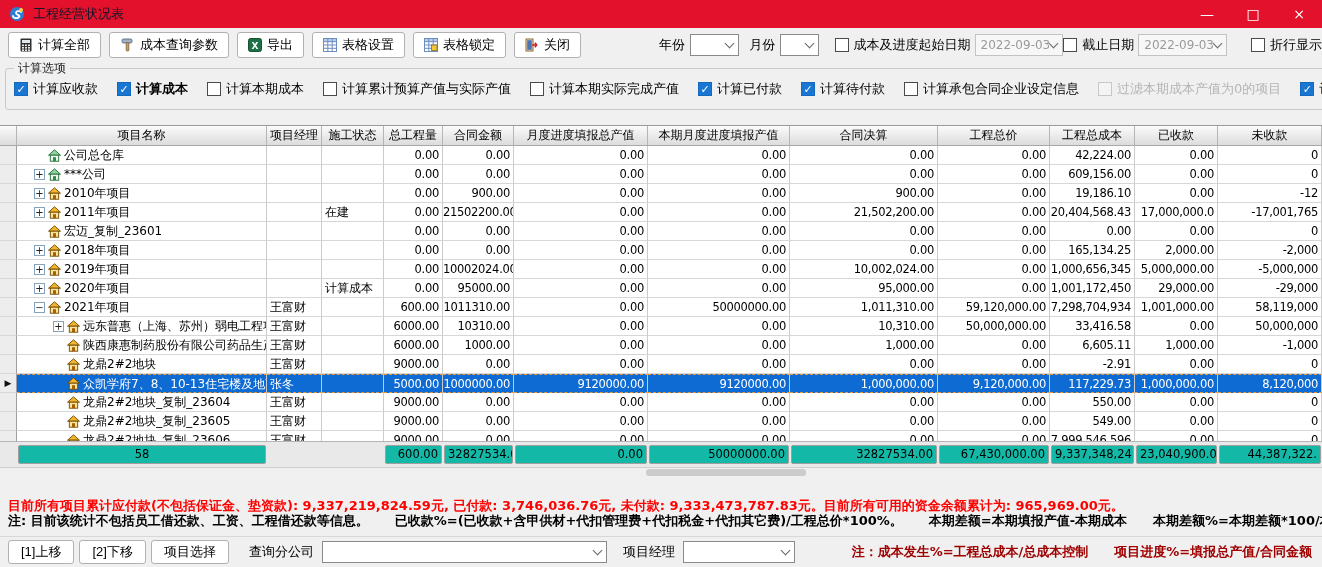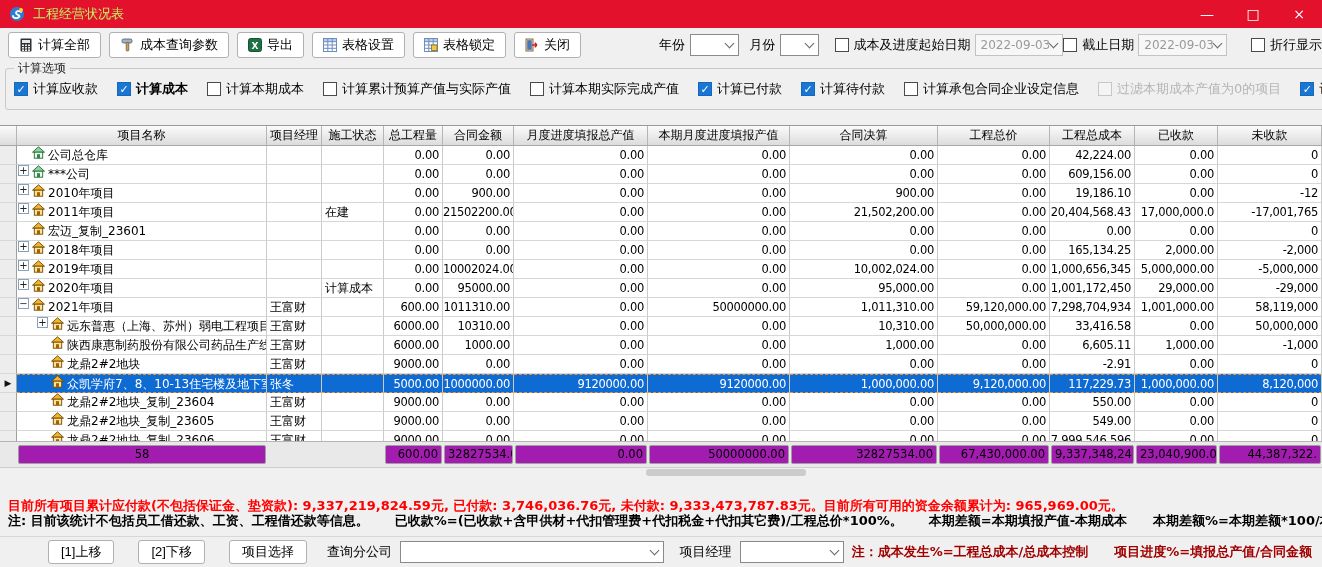--- a/index.html
+++ b/index.html
@@ -1,21 +1,21 @@
 <!DOCTYPE html>
 <html><head>
 <meta charset="utf-8">
 <style>
   html,body{margin:0;padding:0;background:#888;}
   .window{position:relative;width:1322px;height:567px;background:#f0f0f0;overflow:hidden;
           font-family:"DejaVu Sans","Liberation Sans",sans-serif;color:#000;}
   
   .titlebar{position:absolute;top:0;left:0;right:0;height:28px;background:#e3112b;display:flex;align-items:center;}
   .app-icon{margin:0 8px 0 9px;display:inline-flex;}
-  .title{font-size:13px;color:#bef264;}
+  .title{font-size:13px;color:#0f172a;}
   .win-controls{margin-left:auto;display:flex;height:100%;}
   .win-btn{width:46px;height:100%;display:flex;align-items:center;justify-content:center;color:#fff;font-size:14px;cursor:default;}
   
   .toolbar{position:absolute;top:28px;left:0;right:0;height:33px;display:flex;align-items:center;padding-left:8px;}
   .tbtn{display:inline-flex;align-items:center;gap:5px;background:#fff;border:1px solid #b1b1b1;border-radius:3px;
         height:26px;padding:0 10px;font-size:13px;white-space:nowrap;}
   .ticon{display:inline-flex;}
   .lbl{font-size:13px;white-space:nowrap;}
   .combo{position:relative;background:#fff;border:1px solid #8a8a8a;height:22px;display:flex;align-items:center;
          justify-content:space-between;padding:0 5px;font-size:12px;box-sizing:border-box;white-space:nowrap;}
@@ -39,31 +39,31 @@
         border-top:1px solid #9a9a9a;border-bottom:1px solid #9a9a9a;}
   .ghead{display:grid;height:19px;background:linear-gradient(#fbfbfb,#dcdcdc);border-bottom:1px solid #a8a8a8;}
   .hcell{font-size:12px;display:flex;align-items:center;justify-content:center;border-right:1px solid #b5b5b5;
          overflow:hidden;white-space:nowrap;box-sizing:border-box;}
   .gbody{height:295px;overflow:hidden;background:#fff;}
   .trow{display:grid;height:19px;box-sizing:border-box;}
   .cell{border-right:1px solid #cbcbcb;border-bottom:1px solid #d7d7d7;box-sizing:border-box;font-size:11.5px;
         line-height:18px;overflow:hidden;white-space:nowrap;}
   .cell.num{text-align:right;padding-right:3px;letter-spacing:-0.3px;}
   .cell.gut{background:#ededed;border-right:1px solid #9f9f9f;text-align:center;font-size:9px;color:#111;}
-  .cell.name{display:flex;gap:3px;padding-left:1px;font-size:12px;}
+  .cell.name{display:flex;align-items:center;gap:3px;padding-left:17px;font-size:12px;}
   .cell.txt{padding-left:3px;font-size:12px;}
   .trow.selected .cell:not(.gut){background:#0e6bd3;color:#fff;border-top:1px dashed #e8953a;border-bottom:1px dashed #e8953a;}
   .expander{width:11px;height:11px;border:1px solid #86a2bd;background:#fff;color:#222;font-size:10px;line-height:9px;
             text-align:center;flex:none;box-sizing:border-box;}
   .spc{width:11px;flex:none;}
   .ind{flex:none;}
   .houseicon{flex:none;display:inline-flex;}
   .nametext{overflow:hidden;white-space:nowrap;}
   .gsum{display:grid;height:25px;background:#e9e9e9;border-top:1px solid #b5b5b5;align-items:center;}
-  .scell{margin:0 1px;height:19px;background:#a21caf;border:1px solid #9f9f9f;font-size:11.5px;line-height:17px;
+  .scell{margin:0 1px;height:19px;background:#14b8a6;border:1px solid #9f9f9f;font-size:11.5px;line-height:17px;
          text-align:right;padding:0 3px;border-radius:2px;box-sizing:border-box;overflow:hidden;white-space:nowrap;}
   .scell.center{text-align:center;}
   .hscroll{height:9px;background:#f0f0f0;border-top:1px solid #cfcfcf;position:relative;}
   .hthumb{position:absolute;left:646px;width:160px;top:1px;height:7px;background:#cccccc;border-radius:3px;}
   
   .totals{position:absolute;top:490px;left:0;right:0;height:32px;display:flex;align-items:center;padding-left:8px;
           color:#ff0000;font-weight:bold;font-size:13px;white-space:nowrap;overflow:hidden;}
   .noteline{position:absolute;top:506px;left:0;right:0;height:30px;display:flex;align-items:center;padding-left:8px;
             color:#000;font-weight:bold;font-size:13px;white-space:nowrap;overflow:hidden;}
   .footer{position:absolute;top:536px;left:0;right:0;bottom:0;background:#f0f0f0;border-top:1px solid #d8d8d8;
@@ -685,21 +685,21 @@
       </div>
     <div class="hscroll">
       <div class="hthumb"></div>
     </div>
   </div>
 
   <div class="totals">目前所有项目累计应付款(不包括保证金、垫资款): 9,337,219,824.59元, 已付款: 3,746,036.76元, 未付款: 9,333,473,787.83元。目前所有可用的资金余额累计为: 965,969.00元。</div>
   <div class="noteline">注: 目前该统计不包括员工借还款、工资、工程借还款等信息。　　已收款%=(已收款+含甲供材+代扣管理费+代扣税金+代扣其它费)/工程总价*100%。　　本期差额=本期填报产值-本期成本　　本期差额%=本期差额*100/本期填报产值</div>
 
   <div class="footer">
-    <span id="f-buttons" style="display:flex;gap:24px;margin-left:40px;">
+    <span id="f-buttons" style="display:flex;gap:5px;">
         <button class="fbtn">[1]上移</button>
         <button class="fbtn">[2]下移</button>
         <button class="fbtn">项目选择</button>
       </span>
     <span class="lbl" style="margin-left:12px;">查询分公司</span>
     <div class="combo" style="width:285px;">
       <span></span>
         <span class="chev"></span>
     </div>
     <span class="lbl" style="margin-left:8px;">项目经理</span>

